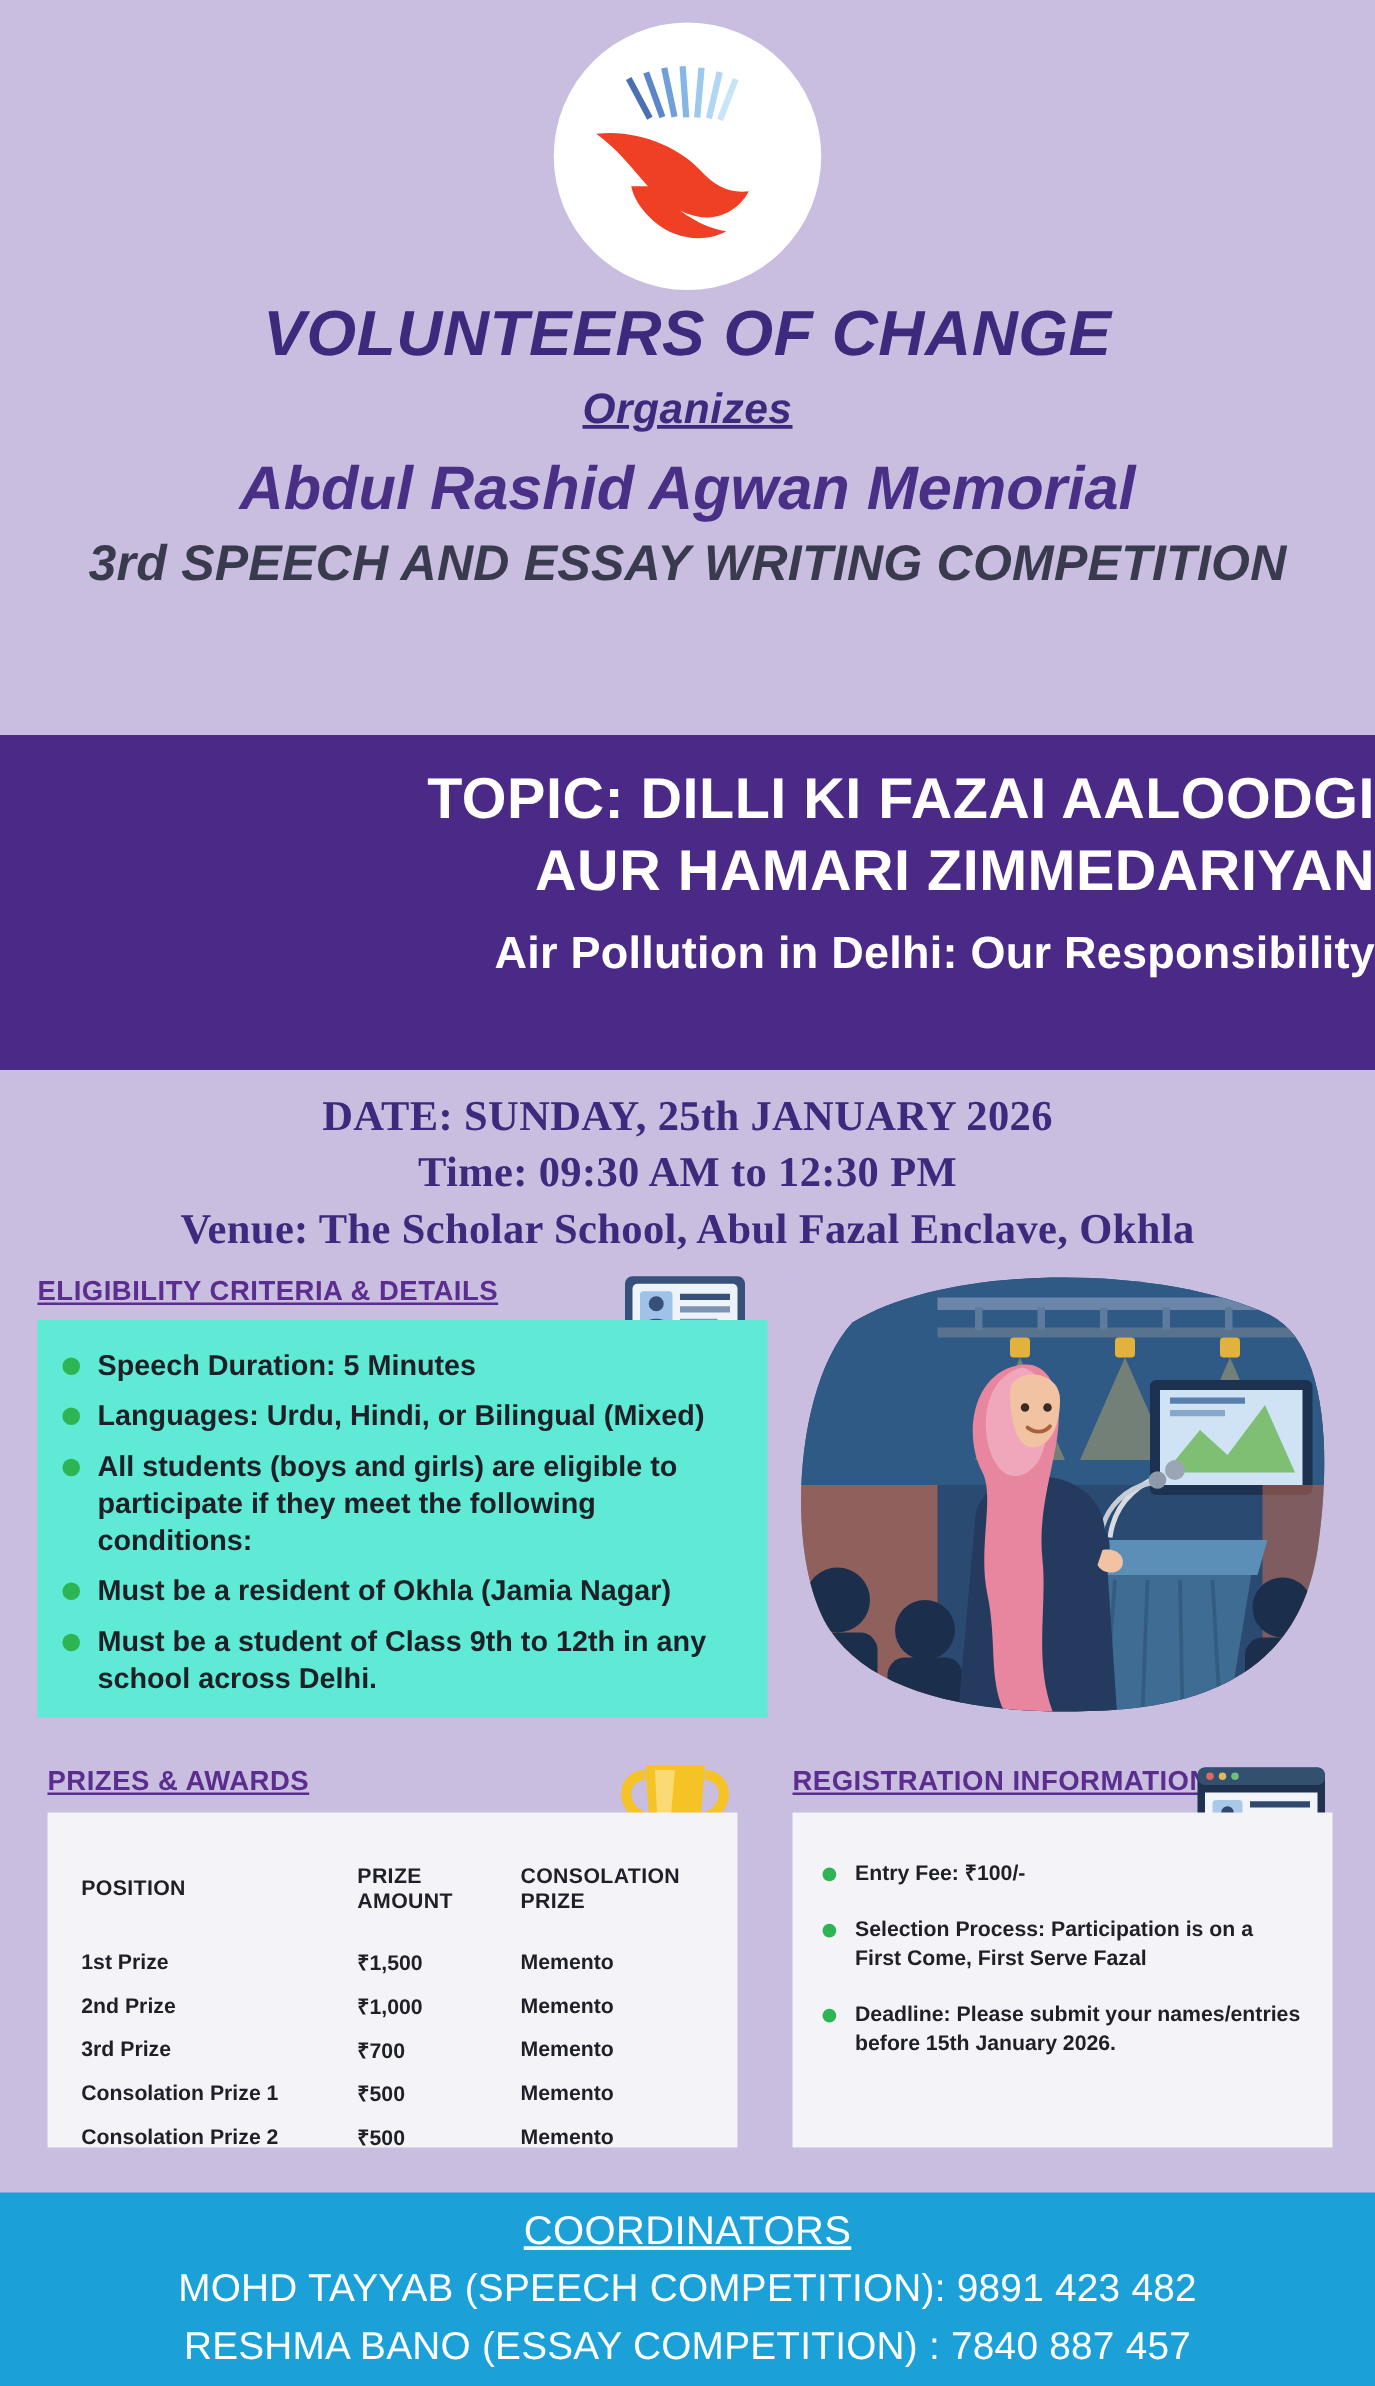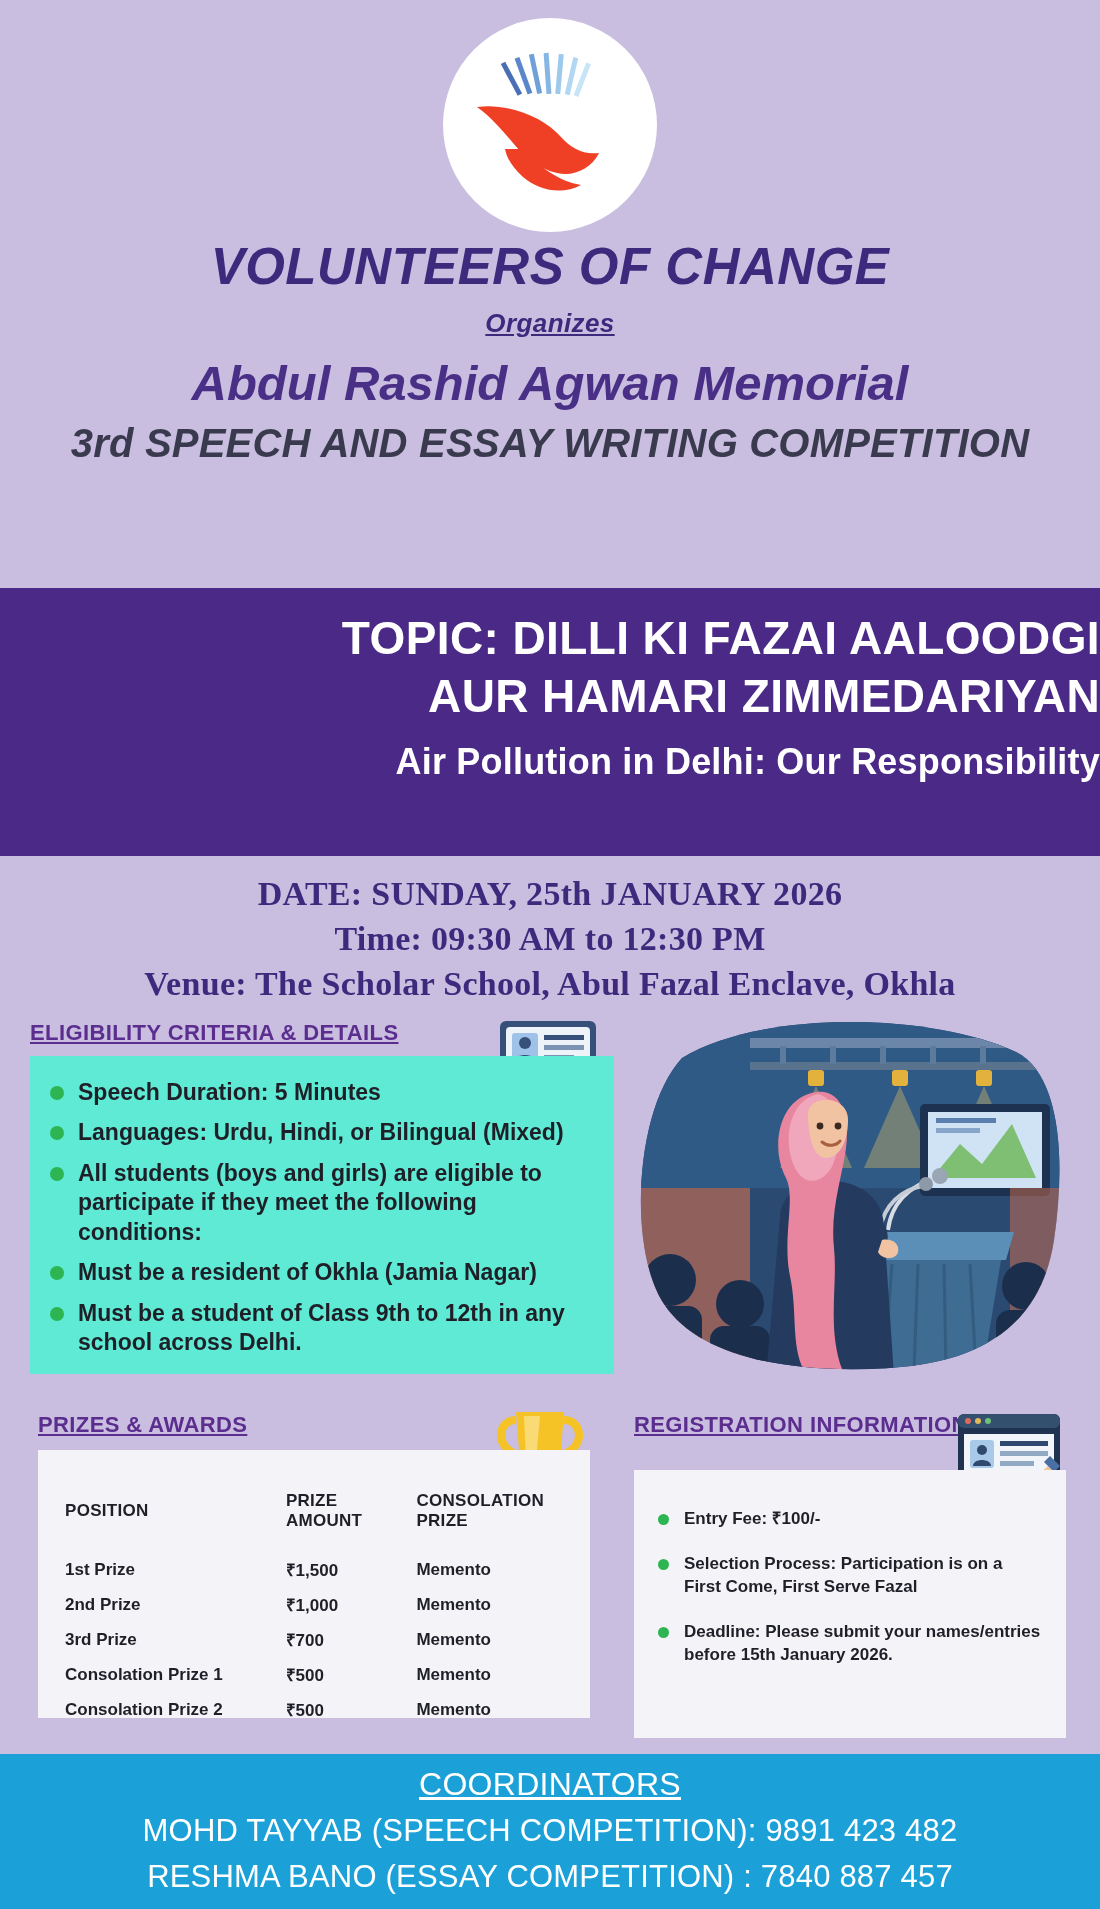--- a/index.html
+++ b/index.html
@@ -50,21 +50,21 @@
     font-style: italic;
   }
   .org-name {
     font-size: 51px;
     font-weight: bold;
     color: #3d2a7d;
     letter-spacing: 0.5px;
     line-height: 1.05;
   }
   .organizes {
-    font-size: 26px;
+    font-size: 34px;
     font-weight: bold;
     color: #3d2a7d;
     text-decoration: underline;
     margin-top: 14px;
     letter-spacing: 0.4px;
   }
   .memorial {
     font-size: 49px;
     font-weight: bold;
     color: #4a2f86;
@@ -241,21 +241,20 @@
   }
   .reg-box {
     position: absolute;
     left: 634px;
     top: 1450px;
     width: 432px;
     height: 268px;
     background: #f4f3f7;
     box-sizing: border-box;
     padding: 38px 24px 10px 24px;
-    margin-top: 20px;
   }
   .reg-list {
     list-style: none;
     margin: 0;
     padding: 0;
   }
   .reg-list li {
     position: relative;
     padding-left: 26px;
     margin-bottom: 22px;

